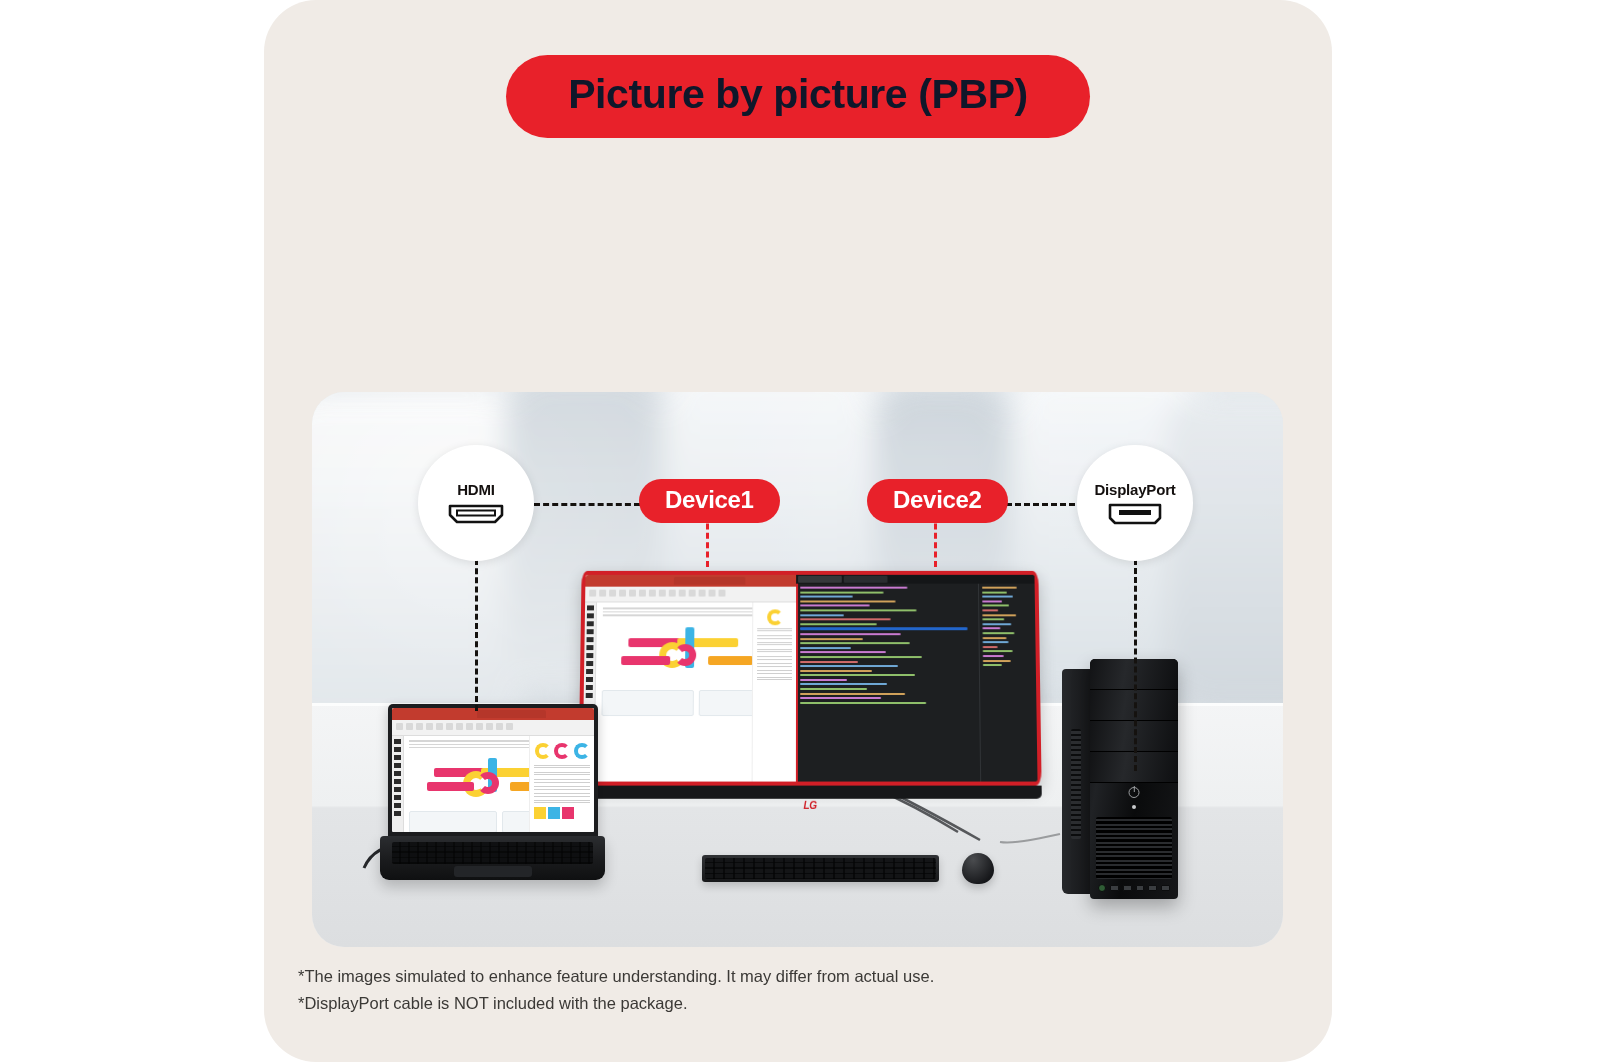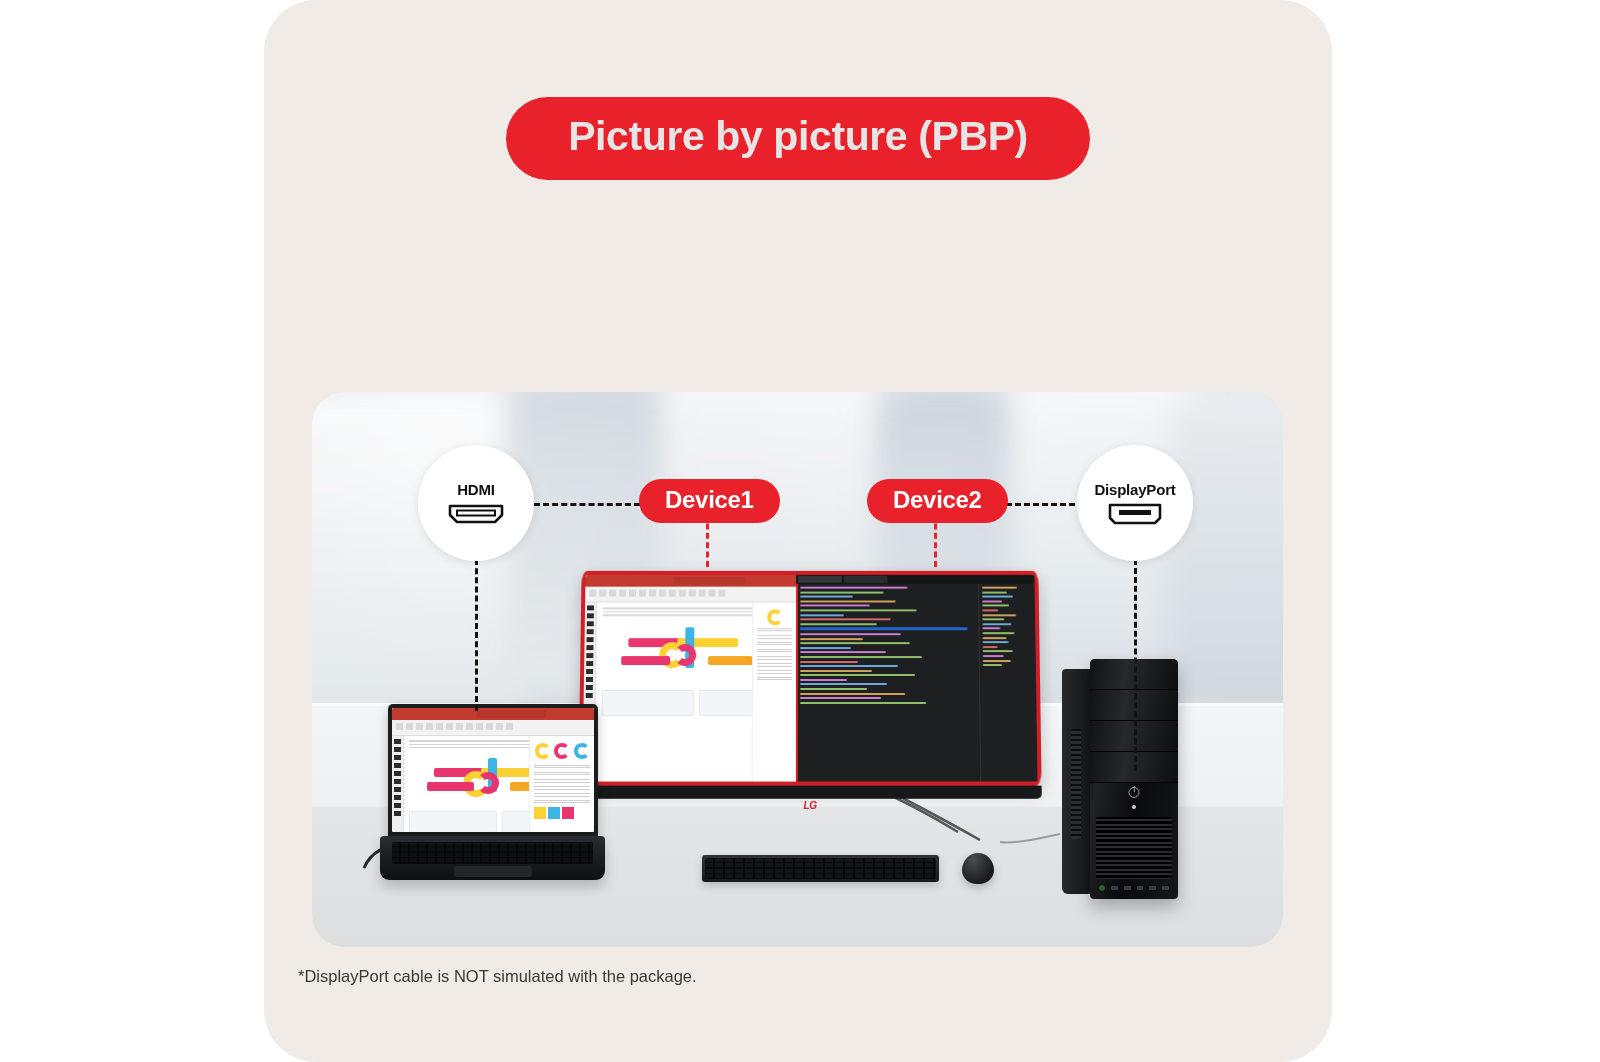--- a/index.html
+++ b/index.html
@@ -13,23 +13,23 @@
 
   
   .panel {
     position: absolute; left: 264px; top: 0; width: 1068px; height: 1062px;
     background: #f0ebe6; border-radius: 52px;
   }
 
   
   .badge-wrap { position: absolute; left: 264px; top: 55px; width: 1068px; text-align: center; }
   .badge {
-    display: inline-block; background: #e8212a; color: #e5e5e5;
+    display: inline-block; background: #e8212a; color: #0f172a;
     font-size: 41px; font-weight: 700; letter-spacing: -0.4px;
-    padding: 19px 62px 23px; border-radius: 46px; line-height: 1; margin-top: 42px;
+    padding: 19px 62px 23px; border-radius: 46px; line-height: 1;
   }
 
   
   .heading {
     position: absolute; left: 264px; top: 170px; width: 1068px;
     text-align: center; color: #1b1b19;
     font-size: 83px; font-weight: 700; line-height: 1.13; letter-spacing: -2.2px;
   }
 
   
@@ -499,16 +499,17 @@
         </svg>
       </span>
     </div>
 
     <div class="pill pill-d1">Device1</div>
     <div class="pill pill-d2">Device2</div>
 
   </div>
 
   <div class="notes">
-    <div>*DisplayPort cable is NOT simulated with the package.</div>
+    <div>*The images simulated to enhance feature understanding. It may differ from actual use.</div>
+    <div>*DisplayPort cable is NOT included with the package.</div>
   </div>
 
 </div>
 
 </body></html>

